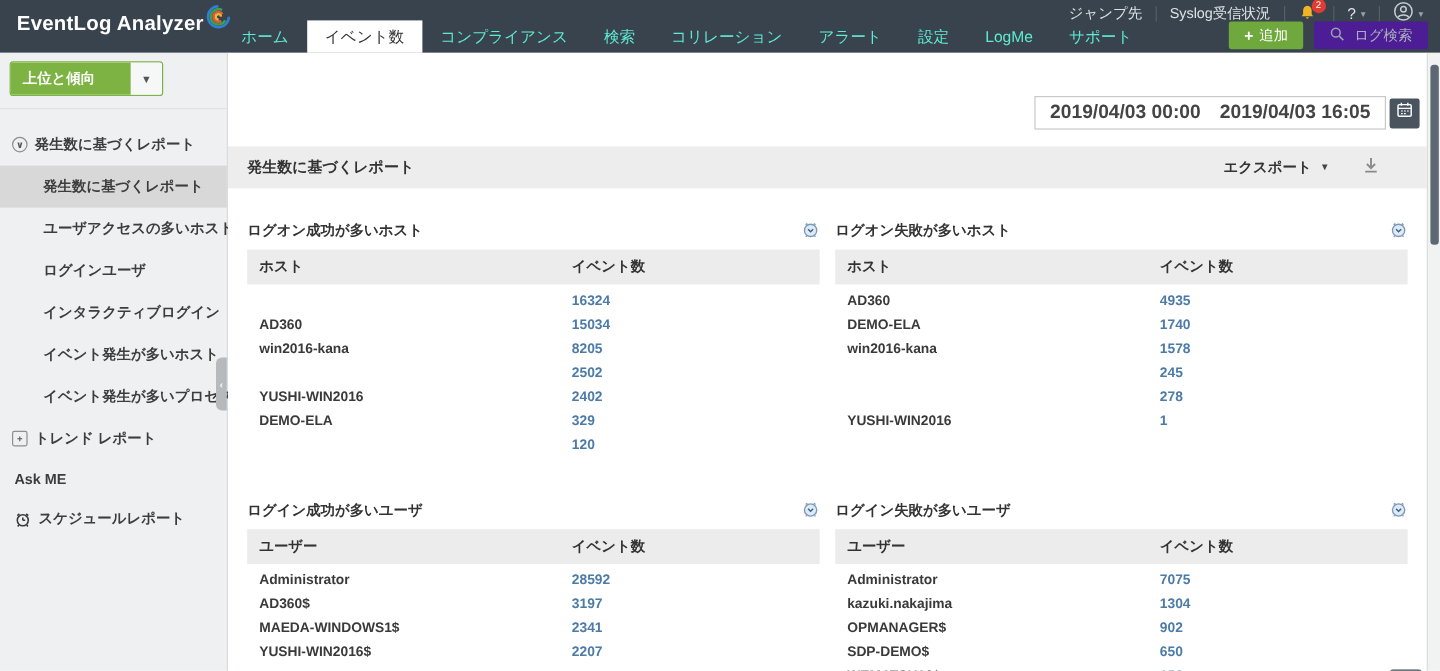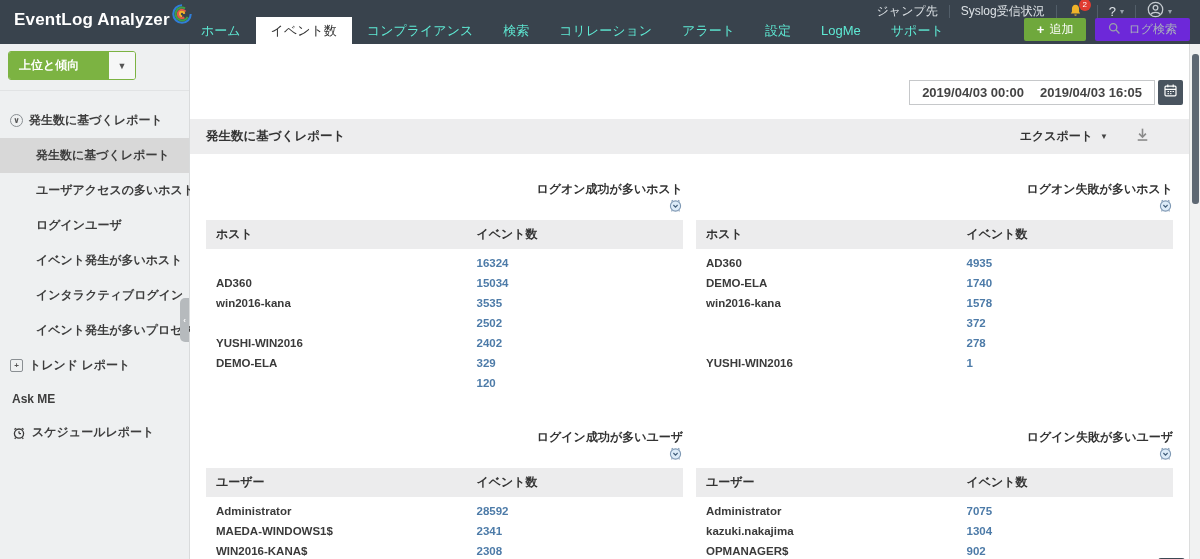--- a/index.html
+++ b/index.html
@@ -12,36 +12,36 @@
   body{
     width:1200px;height:559px;overflow:hidden;background:#fff;
     font-family:"Liberation Sans","DejaVu Sans",sans-serif;
     -webkit-font-smoothing:antialiased;
   }
   
   .topbar{position:relative;height:44px;background:var(--header-dark);}
   .logo{position:absolute;left:14px;top:10px;display:flex;align-items:center;color:#fff;
         font-size:17px;font-weight:bold;letter-spacing:.2px;white-space:nowrap;}
   .logo-swirl{margin-left:1px;margin-top:-7px;}
-  .utility-row{position:absolute;top:0;right:28px;height:22px;display:flex;align-items:center;
+  .utility-row{position:absolute;top:0;right:14px;height:22px;display:flex;align-items:center;
         gap:11px;color:#dde2e6;font-size:12px;justify-content:flex-end;}
   .util-sep{width:1px;height:13px;background:#525e69;}
   .bell-wrap{position:relative;width:18px;height:16px;}
   .badge{position:absolute;top:-4px;right:-5px;min-width:12px;height:12px;border-radius:7px;
         background:#e03c31;color:#fff;font-size:8px;line-height:12px;text-align:center;padding:0 2px;}
   .caret{font-size:8px;color:#98a1aa;margin-left:2px;}
   .util-item{display:flex;align-items:center;gap:2px;cursor:default;}
   .main-nav{position:absolute;left:186px;bottom:0;height:27px;display:flex;}
   .nav-item{padding:0 15px;line-height:27px;color:#5eead4;font-size:13px;white-space:nowrap;}
   .nav-item.active{background:#fff;color:#333;}
   .header-actions{position:absolute;right:10px;bottom:3px;display:flex;gap:9px;}
   .add-button{background:#6fa83c;color:#fff;font-size:12px;height:23px;padding:0 13px;
         border-radius:2px;display:flex;align-items:center;gap:5px;}
   .add-plus{font-size:13px;font-weight:bold;line-height:1;}
-  .log-search{background:#6d28d9;color:#a9b2ba;font-size:12px;height:23px;padding:0 13px;
+  .log-search{background:#4c1d95;color:#a9b2ba;font-size:12px;height:23px;padding:0 13px;
         border-radius:2px;display:flex;align-items:center;gap:7px;}
   
   .layout{position:relative;display:flex;height:547px;font-weight:bold;}
   
   .sidebar{width:190px;flex:none;background:#eef0f1;border-right:1px solid #d9dbdc;position:relative;}
   .category-area{padding:7px 8px 10px;border-bottom:1px solid #e1e3e4;}
   .category-control{display:inline-flex;border:1px solid var(--accent);border-radius:3px;overflow:hidden;}
   .category-label{background:var(--accent);color:#fff;font-size:12px;padding:5px 10px;width:100px;white-space:nowrap;}
   .category-caret{width:26px;background:#f6f7f7;display:flex;align-items:center;justify-content:center;
         color:#555;font-size:9px;}
@@ -56,31 +56,31 @@
   .tree-toggle.round{border-radius:50%;}
   .tree-toggle.square{border-radius:2px;}
   .collapse-handle{position:absolute;right:0;top:254px;width:9px;height:44px;background:#b6babd;
         border-radius:5px 0 0 5px;display:flex;align-items:center;justify-content:center;
         color:#fff;font-size:8px;}
   .sidebar-hscroll{position:absolute;bottom:0;left:0;right:0;height:6px;background:#f3f4f4;}
   .sidebar-hscroll-thumb{height:6px;width:86%;background:#d2d4d5;border-radius:3px;}
   
   .content{flex:1;margin-right:11px;position:relative;background:#fff;}
   .date-row{display:flex;justify-content:flex-end;align-items:center;padding:36px 6px 0 16px;gap:3px;}
-  .date-box{display:flex;gap:16px;border:1px solid #c6c8ca;padding:4px 12px;font-size:13px;
+  .date-box{display:flex;gap:16px;border:1px solid #c6c8ca;padding:4px 12px;font-size:16px;
         color:#444;background:#fff;white-space:nowrap;}
   .calendar-button{width:25px;height:25px;background:#49545f;border-radius:2px;display:flex;
         align-items:center;justify-content:center;}
   .title-bar{margin-top:14px;height:35px;background:#ededee;display:flex;align-items:center;padding:0 16px;}
   .title-bar-title{font-size:12.5px;color:#333;flex:1;}
   .title-bar-right{display:flex;align-items:center;gap:26px;margin-right:22px;}
   .export-group{display:flex;align-items:center;gap:7px;color:#333;font-size:12px;}
   .export-caret{font-size:8px;color:#444;}
   .tables-grid{display:grid;grid-template-columns:1fr 1fr;column-gap:13px;row-gap:36px;padding:27px 16px 0;}
-  .card-head{display:flex;justify-content:space-between;align-items:flex-end;margin-bottom:7px;flex-direction:column;}
+  .card-head{display:flex;justify-content:space-between;align-items:flex-start;margin-bottom:7px;}
   .card-title{font-size:12px;color:#333;}
   .thead{display:flex;background:#ececed;padding:6px 10px;font-size:12px;color:#333;margin-bottom:4px;}
   .col-name{flex:0 0 57%;}
   .col-count{flex:1;}
   .trow{display:flex;padding:4px 10px;font-size:11.5px;line-height:12px;align-items:center;}
   .trow .name{flex:0 0 57%;color:#3a3a3a;}
   .trow .count{flex:1;color:var(--link);}
   .smudge{width:118px;height:9px;border-radius:2px;background:#bfbfbf;filter:blur(2px);}
   
   .v-scrollbar{position:absolute;right:0;top:0;bottom:0;width:11px;background:#f1f2f2;border-left:1px solid #dcdddd;}
@@ -182,24 +182,24 @@
         <div class="side-item side-child selected">
     <span>発生数に基づくレポート</span>
   </div>
         <div class="side-item side-child">
     <span>ユーザアクセスの多いホスト</span>
   </div>
         <div class="side-item side-child">
     <span>ログインユーザ</span>
   </div>
         <div class="side-item side-child">
+    <span>インタラクティブログイン</span>
+  </div>
+        <div class="side-item side-child">
     <span>イベント発生が多いホスト</span>
-  </div>
-        <div class="side-item side-child">
-    <span>インタラクティブログイン</span>
   </div>
         <div class="side-item side-child">
     <span>イベント発生が多いプロセス</span>
   </div>
         <div class="side-item side-group">
     <span class="tree-toggle square">+</span>
     <span>トレンド レポート</span>
   </div>
         <div class="side-item side-plain">
     <span>Ask ME</span>
@@ -279,21 +279,21 @@
             <div class="trow">
     <span class="name"><span class="smudge"></span></span>
     <span class="count">16324</span>
   </div>
             <div class="trow">
     <span class="name">AD360</span>
     <span class="count">15034</span>
   </div>
             <div class="trow">
     <span class="name">win2016-kana</span>
-    <span class="count">3535</span>
+    <span class="count">8205</span>
   </div>
             <div class="trow">
     <span class="name"><span class="smudge"></span></span>
     <span class="count">2502</span>
   </div>
             <div class="trow">
     <span class="name">YUSHI-WIN2016</span>
     <span class="count">2402</span>
   </div>
             <div class="trow">
@@ -330,21 +330,21 @@
             <div class="trow">
     <span class="name">DEMO-ELA</span>
     <span class="count">1740</span>
   </div>
             <div class="trow">
     <span class="name">win2016-kana</span>
     <span class="count">1578</span>
   </div>
             <div class="trow">
     <span class="name"><span class="smudge"></span></span>
-    <span class="count">372</span>
+    <span class="count">245</span>
   </div>
             <div class="trow">
     <span class="name"><span class="smudge"></span></span>
     <span class="count">278</span>
   </div>
             <div class="trow">
     <span class="name">YUSHI-WIN2016</span>
     <span class="count">1</span>
   </div>
           </div>
@@ -364,26 +364,26 @@
     <div class="thead">
       <span class="col-name">ユーザー</span>
       <span class="col-count">イベント数</span>
     </div>
     <div>
             <div class="trow">
     <span class="name">Administrator</span>
     <span class="count">28592</span>
   </div>
             <div class="trow">
+    <span class="name">AD360$</span>
+    <span class="count">3197</span>
+  </div>
+            <div class="trow">
     <span class="name">MAEDA-WINDOWS1$</span>
     <span class="count">2341</span>
-  </div>
-            <div class="trow">
-    <span class="name">WIN2016-KANA$</span>
-    <span class="count">2308</span>
   </div>
             <div class="trow">
     <span class="name">YUSHI-WIN2016$</span>
     <span class="count">2207</span>
   </div>
           </div>
   </section>
         <section class="card">
     <div class="card-head">
       <span class="card-title">ログイン失敗が多いユーザ</span>

